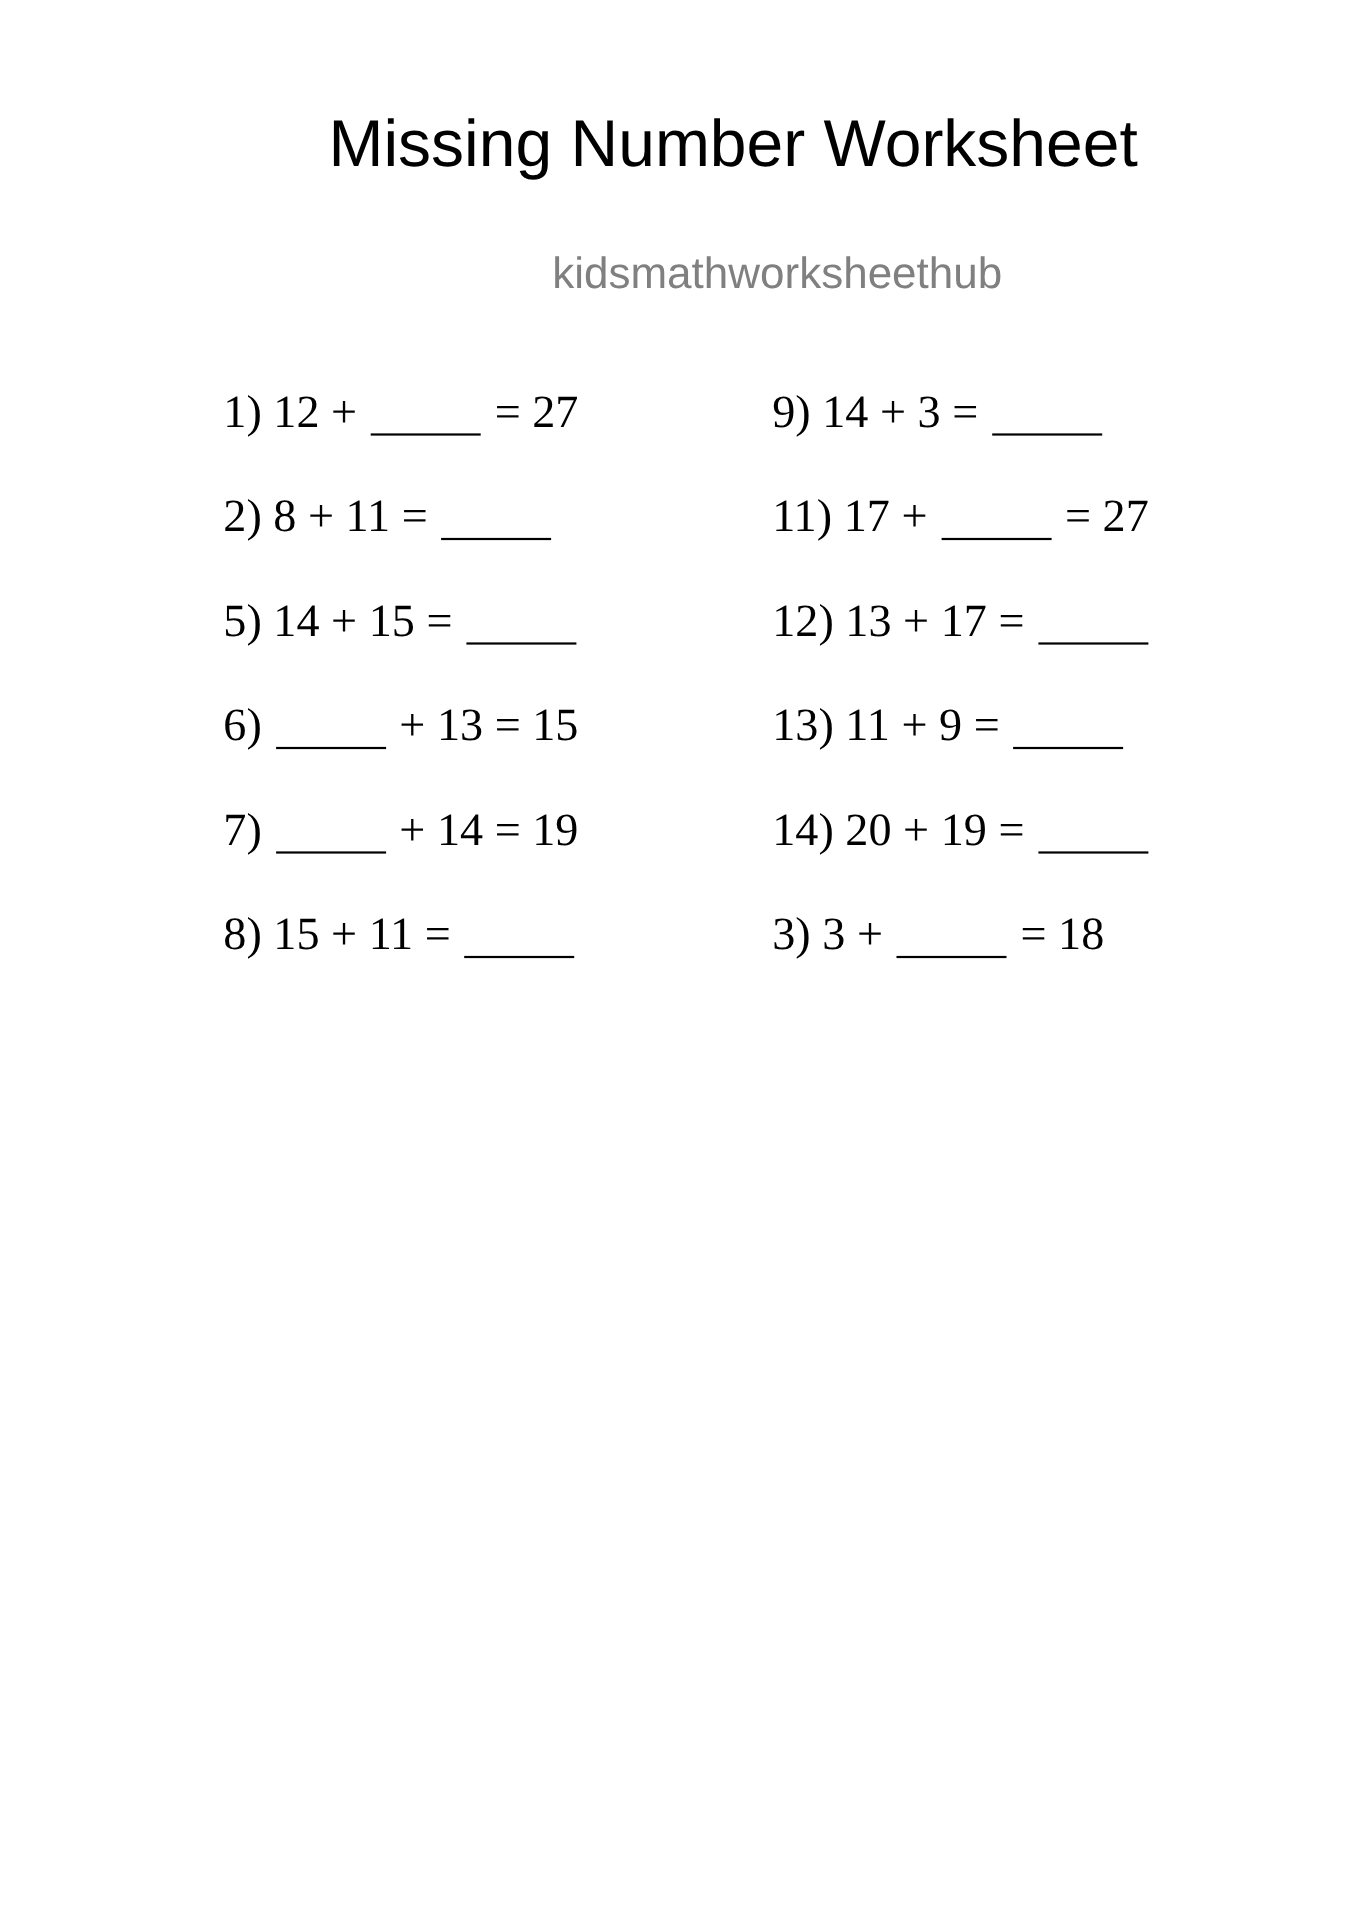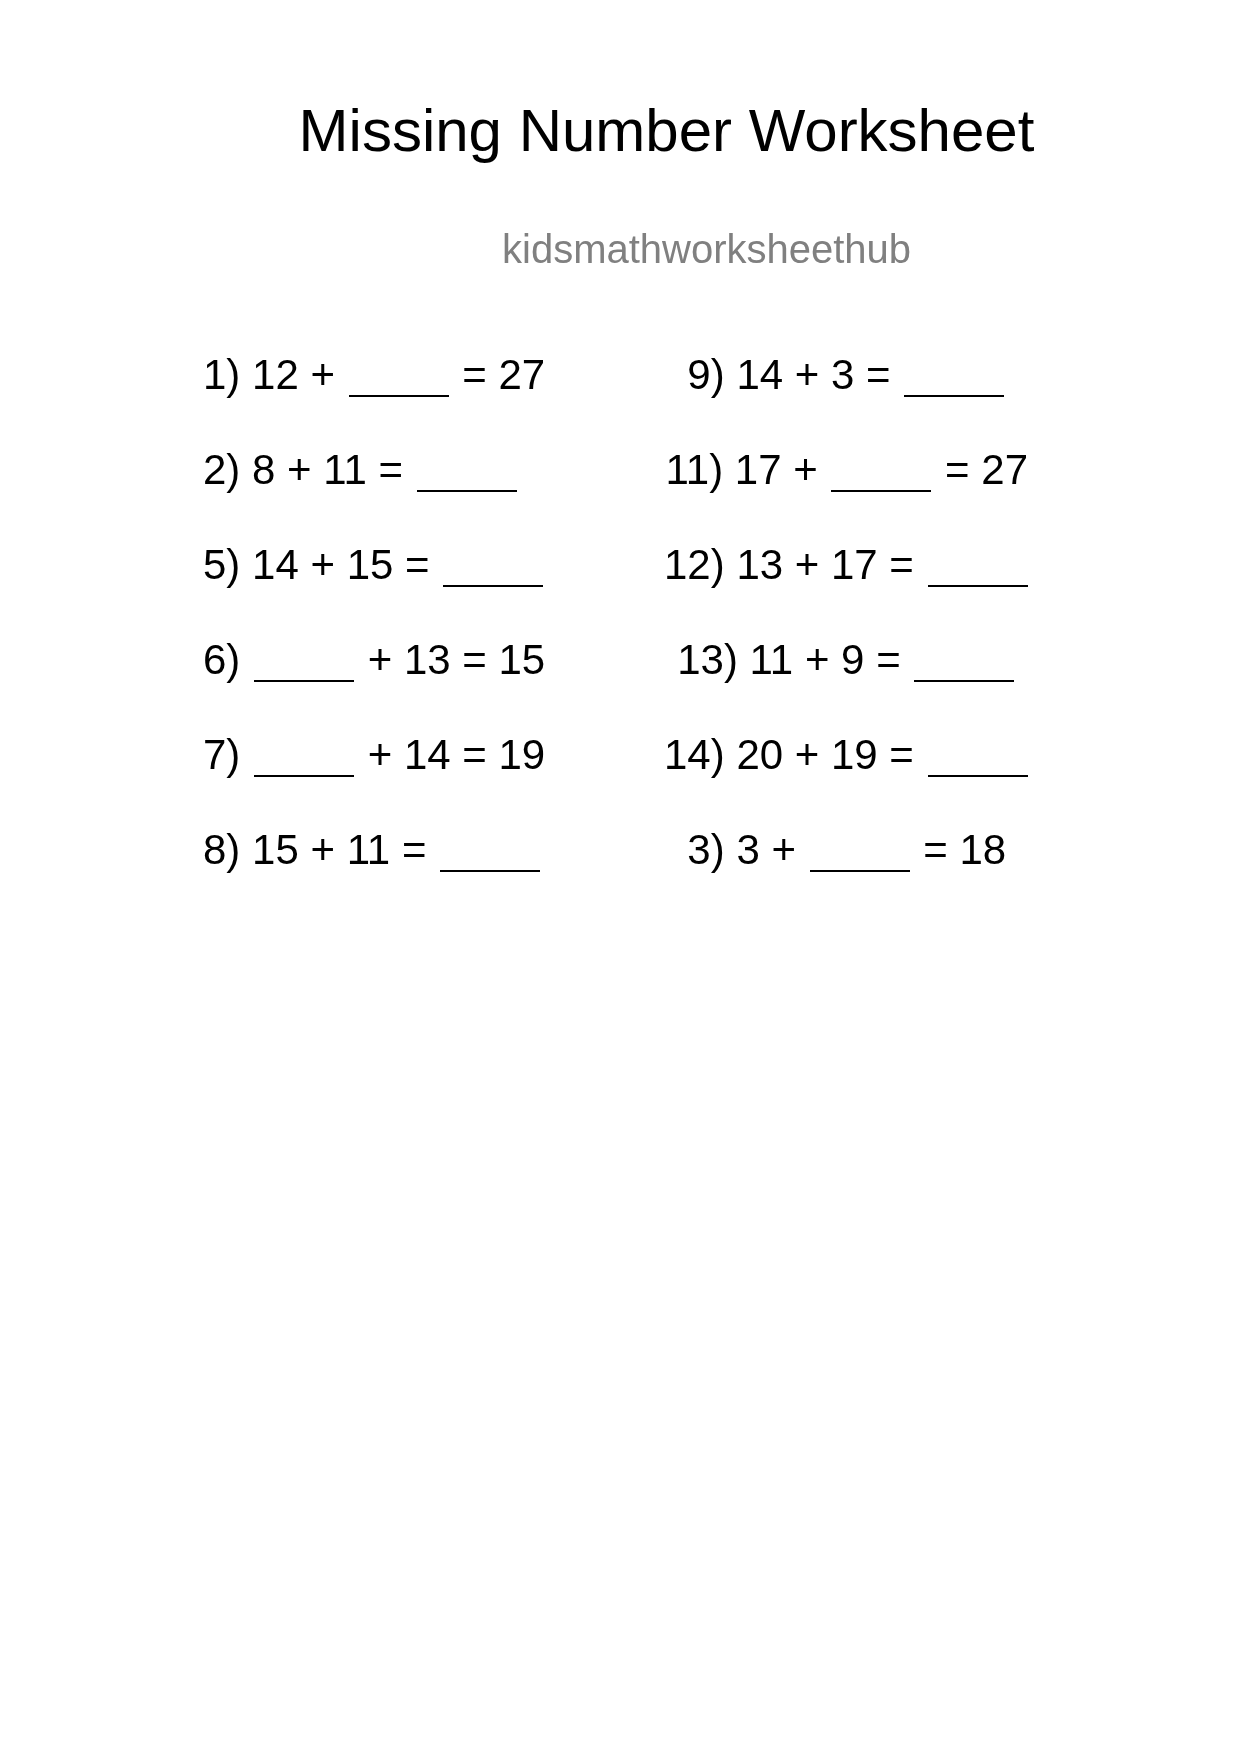--- a/index.html
+++ b/index.html
@@ -33,23 +33,24 @@
       top: 180px;
       font-size: 40px;
       line-height: 50px;
       color: #808080;
       white-space: nowrap;
       margin-top: 44px;
     }
     .col {
       position: absolute;
       top: 350px;
+      font-family: Liberation Serif, serif;
     }
     .col.left { left: 203px; }
-    .col.right { left: 664px; text-align: center; }
+    .col.right { left: 702px; }
     .problem {
       height: 95px;
       font-size: 42px;
       line-height: 50px;
       white-space: pre;
     }
     .blank {
       display: inline-block;
       width: 100px;
       height: 40px;

